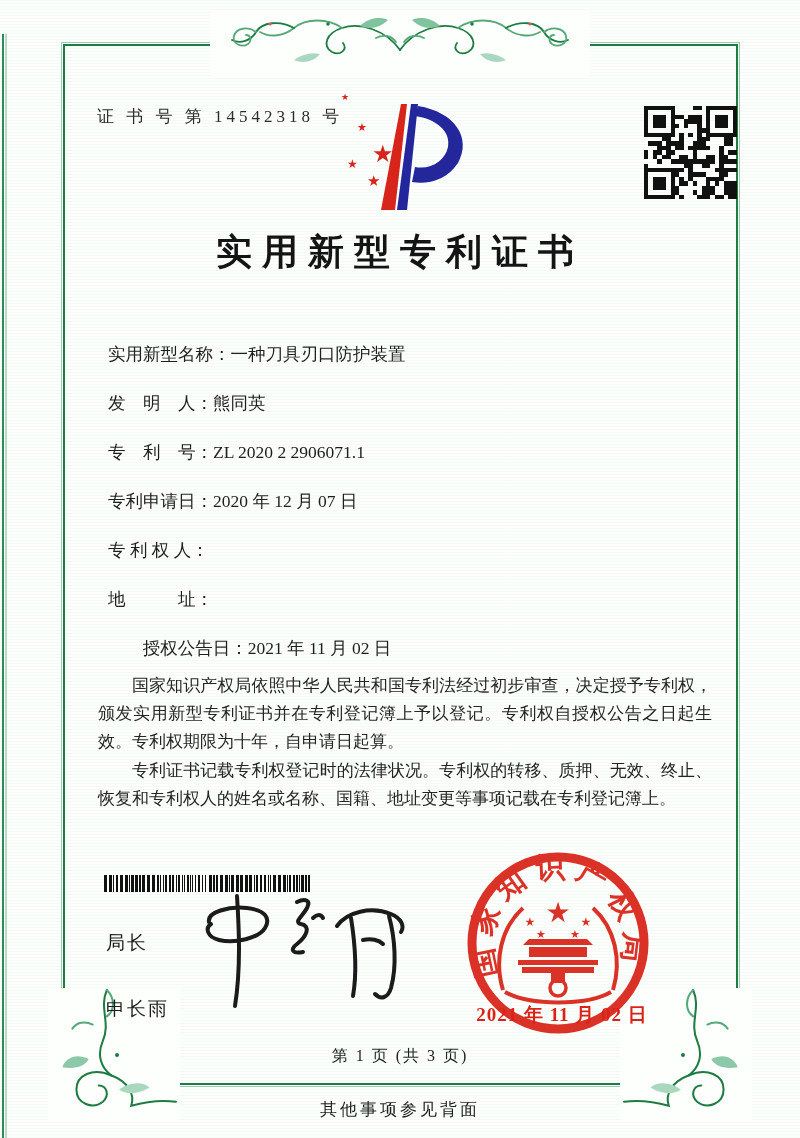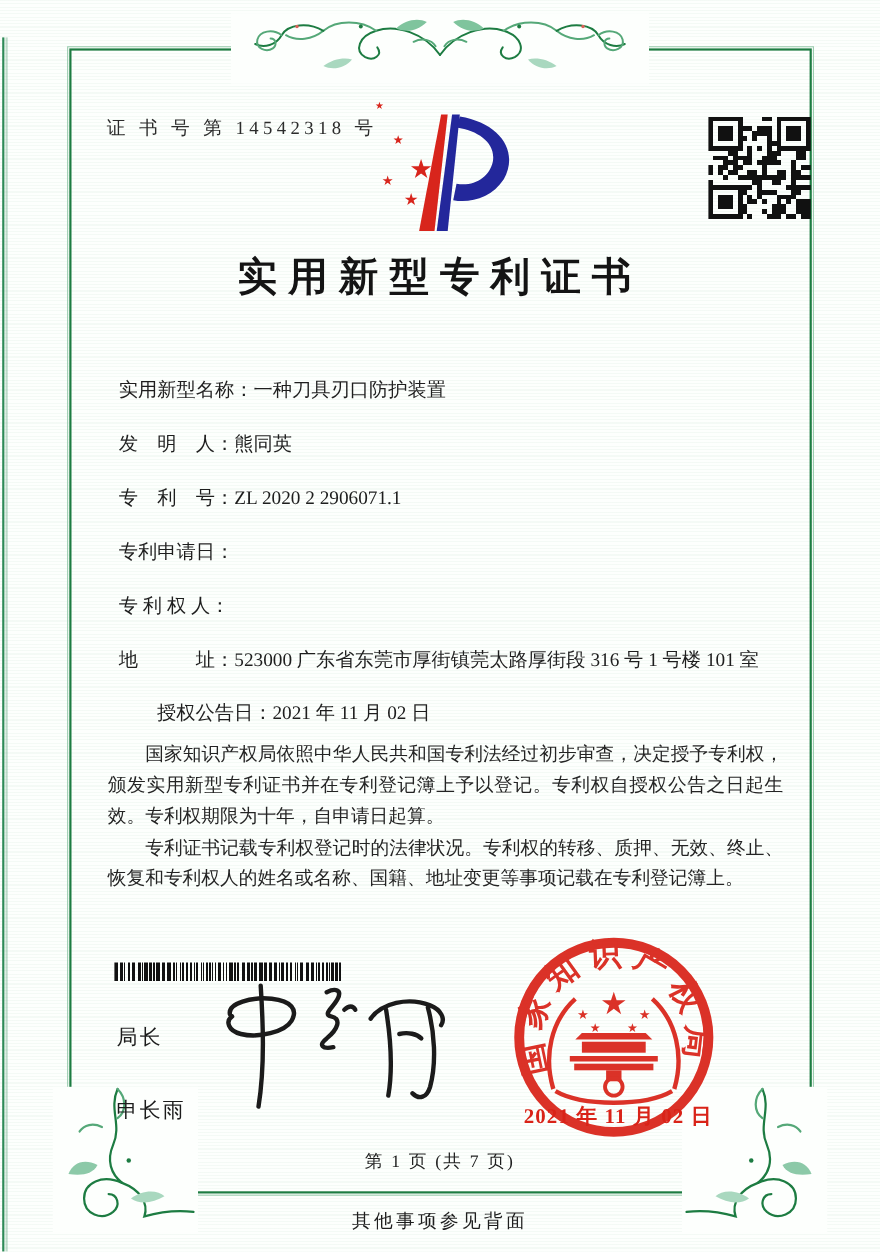--- a/index.html
+++ b/index.html
@@ -378,27 +378,27 @@
     <div class="field-row">
       <span class="field-label">发　明　人：</span>
       <span class="field-value">熊同英</span>
     </div>
     <div class="field-row">
       <span class="field-label">专　利　号：</span>
       <span class="field-value">ZL 2020 2 2906071.1</span>
     </div>
     <div class="field-row">
       <span class="field-label">专利申请日：</span>
+      <span class="field-value">2020 年 12 月 07 日</span>
     </div>
     <div class="field-row">
       <span class="field-label">专 利 权 人：</span>
     </div>
     <div class="field-row">
       <span class="field-label">地　　　址：</span>
-      <span class="field-value">523000 广东省东莞市厚街镇莞太路厚街段 316 号 1 号楼 101 室</span>
     </div>
     <div class="grant-row">
       <span class="grant-left"><span>授权公告日：</span><span>2021 年 11 月 02 日</span></span>
     </div>
   </div>
 
   <div class="paras">
     <p>国家知识产权局依照中华人民共和国专利法经过初步审查，决定授予专利权，颁发实用新型专利证书并在专利登记簿上予以登记。专利权自授权公告之日起生效。专利权期限为十年，自申请日起算。</p>
     <p>专利证书记载专利权登记时的法律状况。专利权的转移、质押、无效、终止、恢复和专利权人的姓名或名称、国籍、地址变更等事项记载在专利登记簿上。</p>
   </div>
@@ -502,16 +502,16 @@
         <path d="M88,125 h14 v10 h-14 Z"></path>
         <circle cx="95" cy="140" r="8" fill="none" stroke="#d92318" stroke-width="3.5"></circle>
         <path d="M40,142 C31,112 38,80 60,60" fill="none" stroke="#d92318" stroke-width="4"></path>
         <path d="M150,142 C159,112 152,80 130,60" fill="none" stroke="#d92318" stroke-width="4"></path>
         <path d="M42,144 C66,158 124,158 148,144" fill="none" stroke="#d92318" stroke-width="4"></path>
       </g>
     </svg>
   </div>
   <div class="seal-date">2021 年 11 月 02 日</div>
 
-  <div class="page-info">第 1 页 (共 7 页)</div>
+  <div class="page-info">第 1 页 (共 3 页)</div>
   <div class="back-note">其他事项参见背面</div>
 
 </div>
 
 </body></html>

